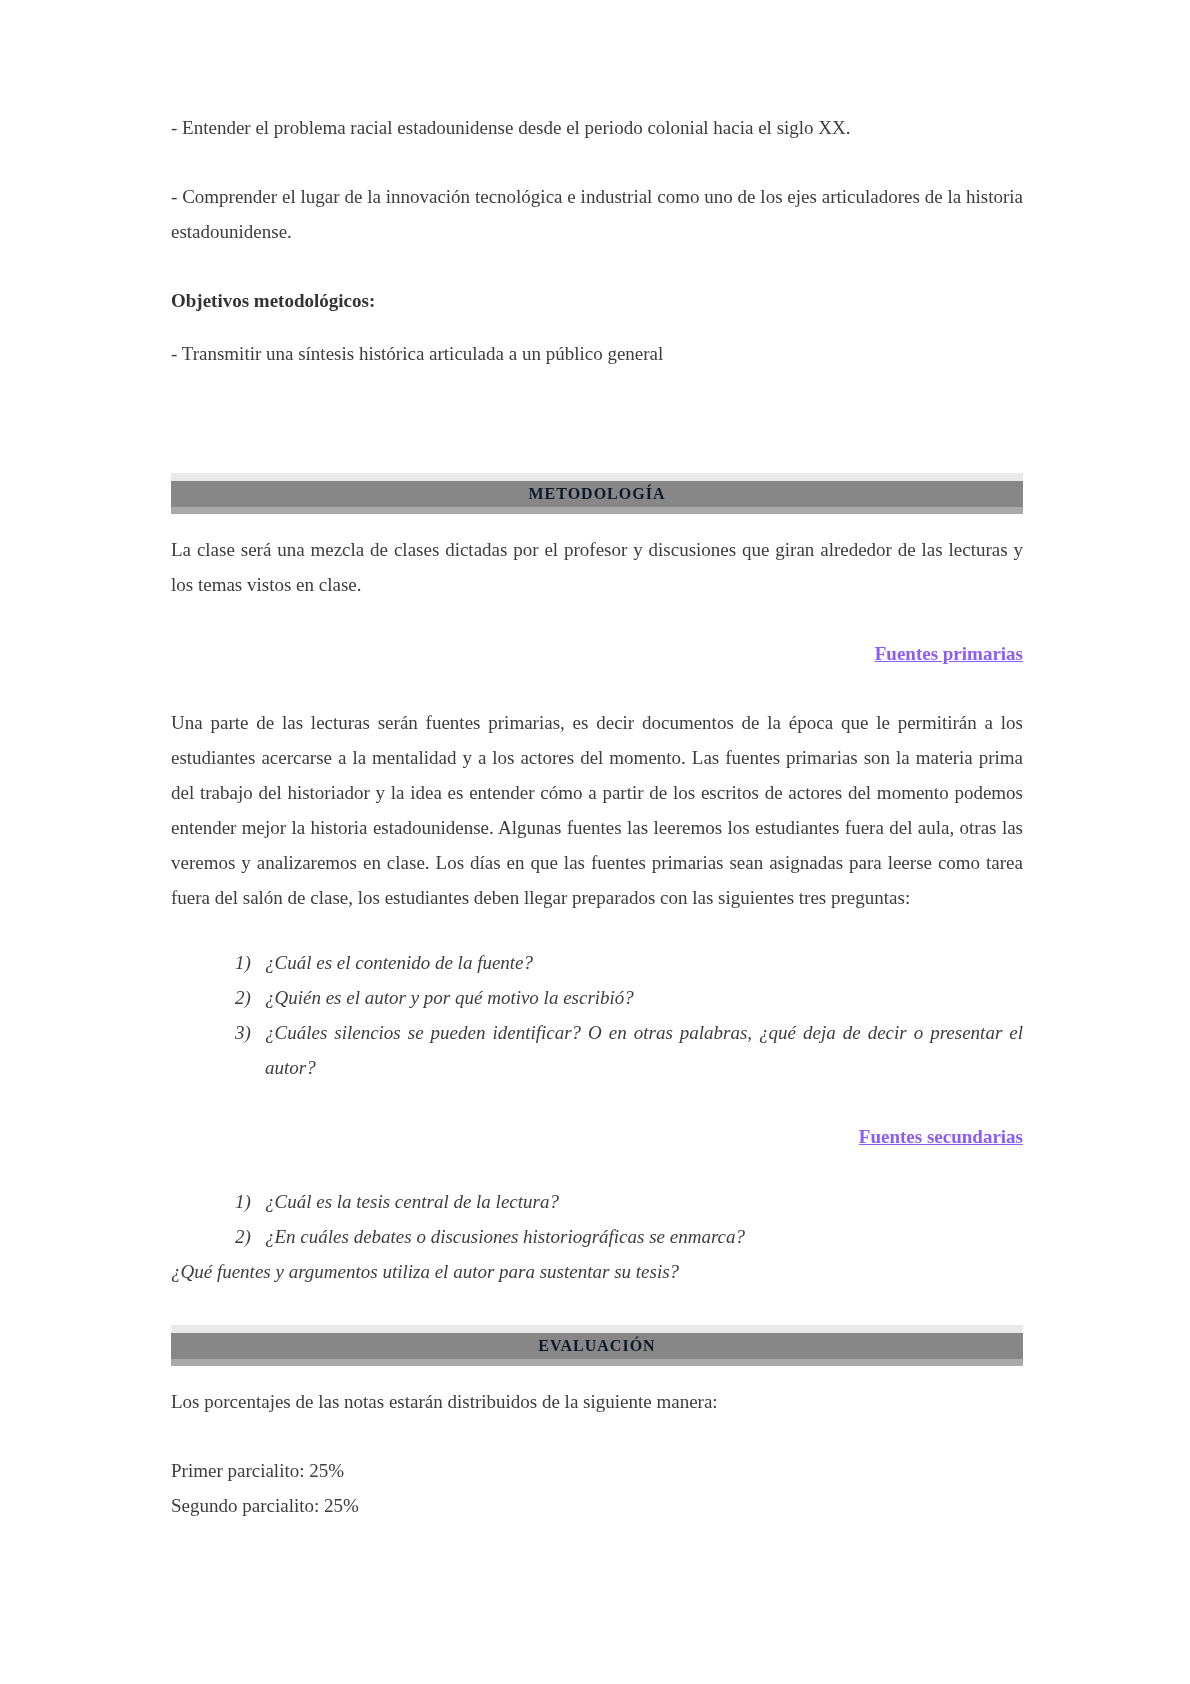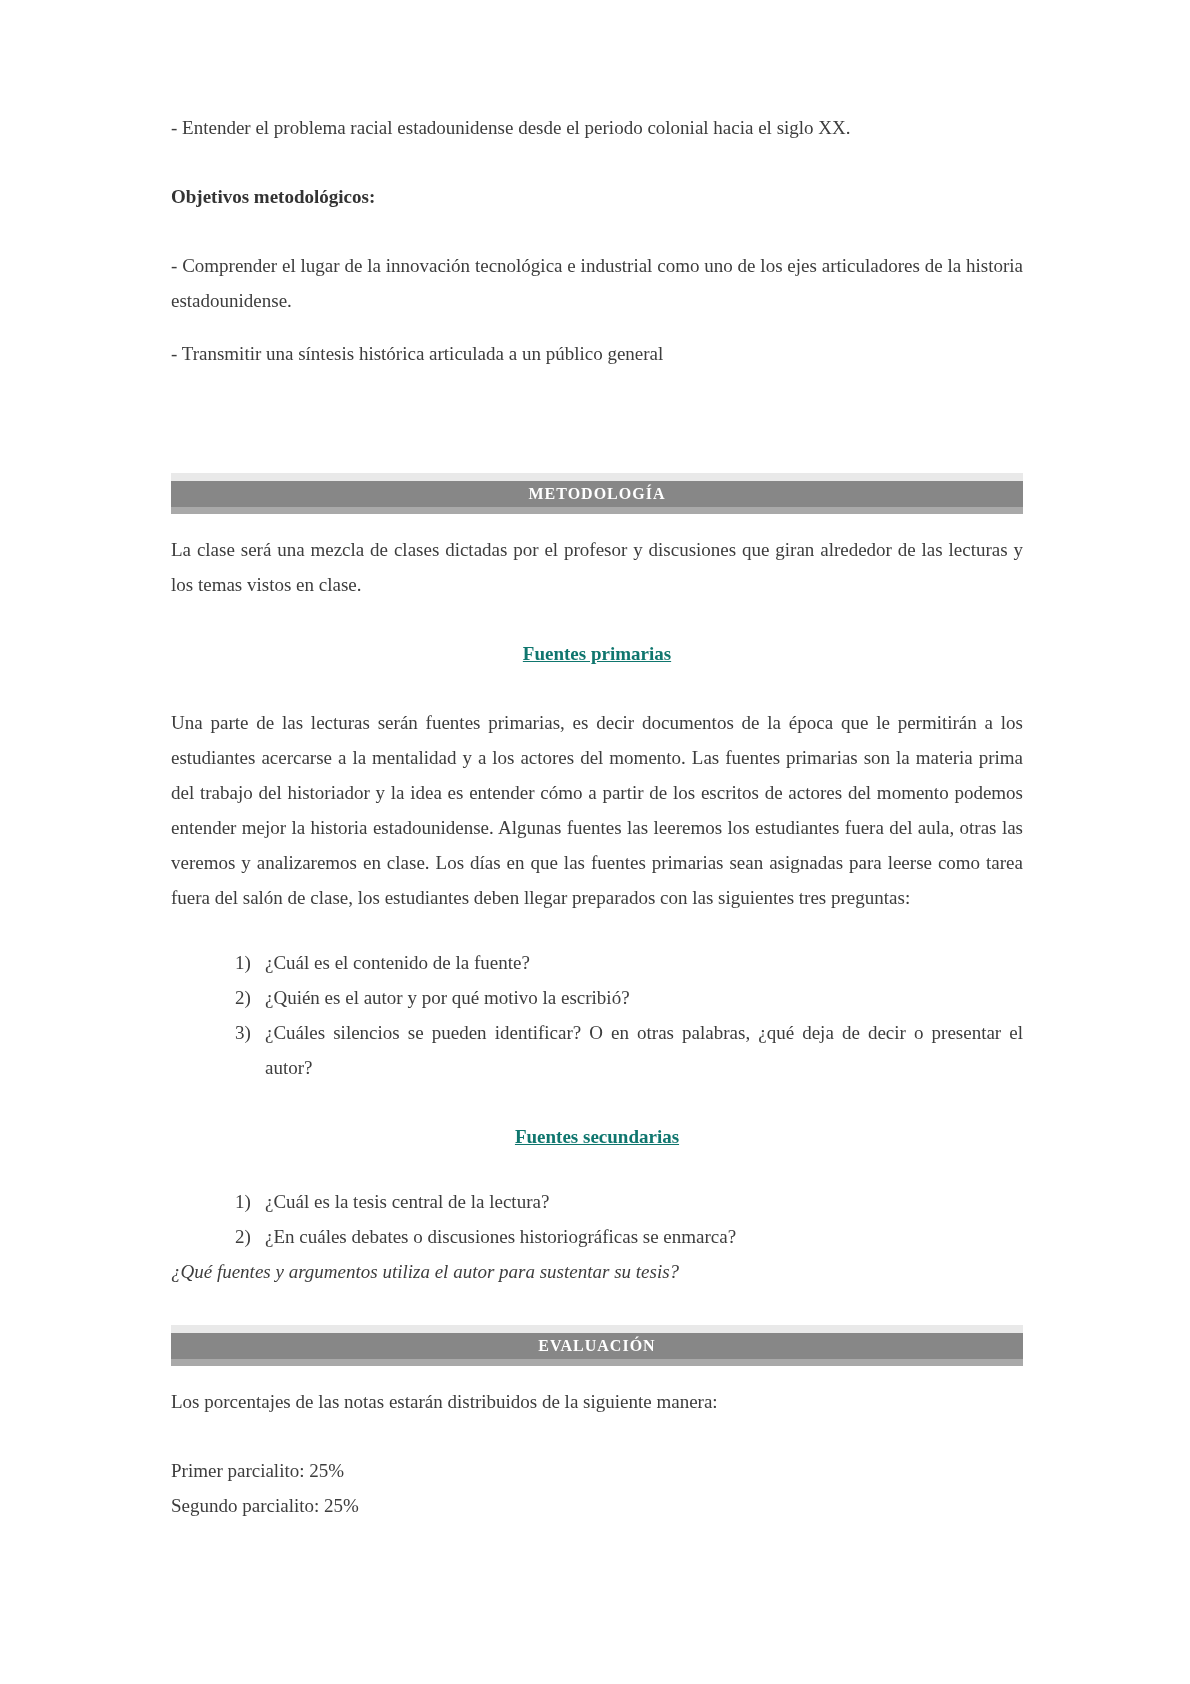--- a/index.html
+++ b/index.html
@@ -27,46 +27,47 @@
   .small-gap { margin-top: 18px; }
 
   .bold-heading {
     font-weight: bold;
     color: #333333;
     text-align: left;
   }
   .underline-heading {
     font-weight: bold;
     text-decoration: underline;
-    color: #0f766e;
-    text-align: center;
+    color: #8b5cf6;
+    text-align: right;
   }
 
   
   .banner {
     margin-top: 102px;
     border-top: 8px solid #e9e9e9;
     border-bottom: 7px solid #a9a9a9;
     background: #878787;
     height: 26px;
     line-height: 26px;
     text-align: center;
     font-weight: bold;
     font-size: 16px;
     letter-spacing: 1px;
-    color: #ffffff;
+    color: #0f172a;
     font-family: "Liberation Serif", "DejaVu Serif", serif;
   }
   .banner.second { margin-top: 36px; text-align: center; }
 
   ol.question-list {
     margin: 30px 0 0 0;
     padding: 0 0 0 64px;
     list-style: none;
     counter-reset: q;
+    font-style: italic;
   }
   ol.question-list li {
     counter-increment: q;
     position: relative;
     padding-left: 30px;
     text-align: justify;
   }
   ol.question-list li::before {
     content: counter(q) ")";
     position: absolute;
@@ -79,23 +80,23 @@
   }
   .grades p { text-align: left; }
 </style>
 </head>
 <body>
 
 <div class="page">
 
   <p>- Entender el problema racial estadounidense desde el periodo colonial hacia el siglo XX.</p>
 
+  <p class="para-gap">- Comprender el lugar de la innovación tecnológica e industrial como uno de los ejes articuladores de la historia estadounidense.</p>
+
   <p class="para-gap bold-heading">Objetivos metodológicos:</p>
-
-  <p class="para-gap">- Comprender el lugar de la innovación tecnológica e industrial como uno de los ejes articuladores de la historia estadounidense.</p>
 
   <p class="small-gap">- Transmitir una síntesis histórica articulada a un público general</p>
 
   <div class="banner">METODOLOGÍA</div>
 
   <p class="small-gap">La clase será una mezcla de clases dictadas por el profesor y discusiones que giran alrededor de las lecturas y los temas vistos en clase.</p>
 
   <p class="para-gap underline-heading">Fuentes primarias</p>
 
   <p class="para-gap">Una parte de las lecturas serán fuentes primarias, es decir documentos de la época que le permitirán a los estudiantes acercarse a la mentalidad y a los actores del momento. Las fuentes primarias son la materia prima del trabajo del historiador y la idea es entender cómo a partir de los escritos de actores del momento podemos entender mejor la historia estadounidense. Algunas fuentes las leeremos los estudiantes fuera del aula, otras las veremos y analizaremos en clase. Los días en que las fuentes primarias sean asignadas para leerse como tarea fuera del salón de clase, los estudiantes deben llegar preparados con las siguientes tres preguntas:</p>

